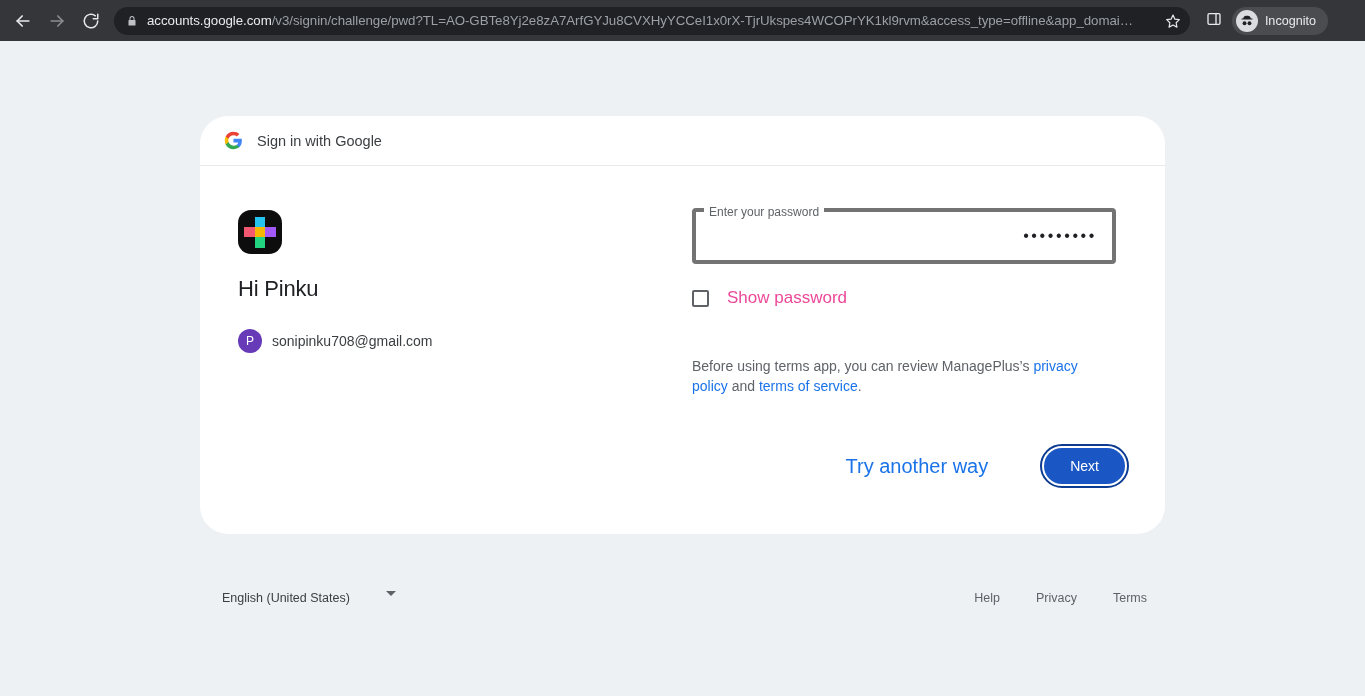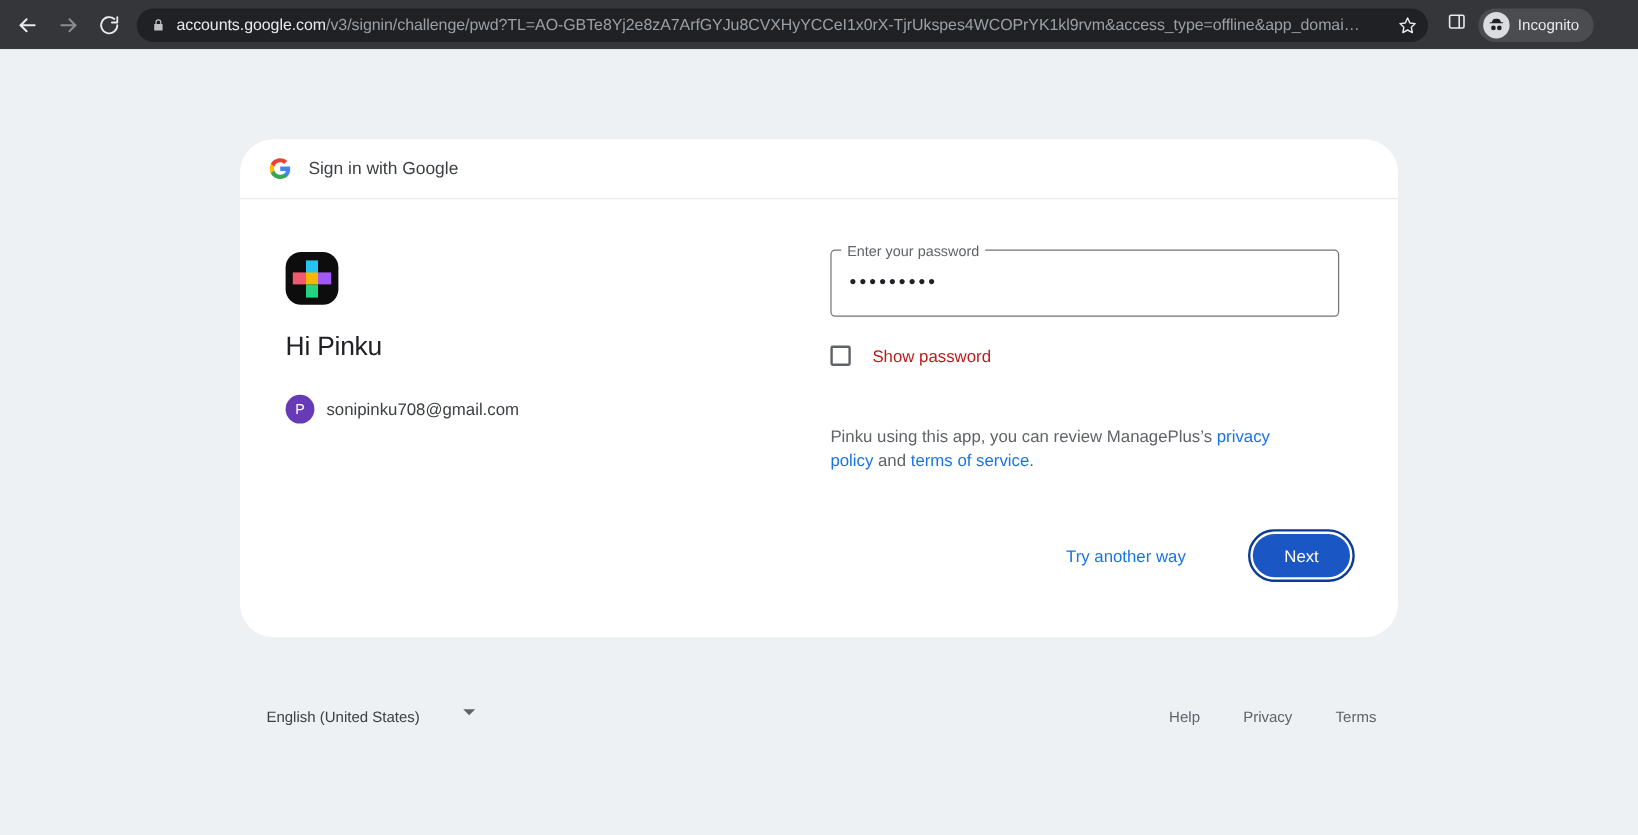--- a/index.html
+++ b/index.html
@@ -170,24 +170,25 @@
   .col-right {
     flex: 1;
     padding-top: 2px;
     padding-left: 24px;
   }
 
   .textfield {
     position: relative;
     height: 56px;
     width: 424px;
-    border: 1px solid #737373;
+    border: 4px solid #737373;
     border-radius: 4px;
     display: flex; align-items: center;
     padding: 0 15px;
+    justify-content: flex-end;
   }
   .textfield-label {
     position: absolute;
     top: -8px; left: 8px;
     background: #ffffff;
     padding: 0 5px;
     font-size: 12px;
     color: #5f6368;
     line-height: 16px;
   }
@@ -203,43 +204,43 @@
     margin-top: 24px;
   }
   .checkbox-box {
     width: 17px; height: 17px;
     border: 2px solid #5f6368;
     border-radius: 2px;
     background: #fff;
   }
   .checkbox-label {
     margin-left: 18px;
-    font-size: 14px;
-    color: #b91c1c;
+    font-size: 17px;
+    color: #ec4899;
   }
 
   .consent-text {
     margin-top: 48px;
     font-size: 14px;
     line-height: 20px;
     color: #5f6368;
     max-width: 400px;
   }
   .consent-text a {
     color: #1a73e8;
     text-decoration: none;
   }
 
   .actions {
     margin-top: 48px;
     display: flex; align-items: center; justify-content: flex-end;
     padding-right: 0px;
   }
   .text-button {
-    font-size: 14px;
+    font-size: 20px;
     font-weight: 500;
     color: #1a73e8;
     padding: 10px 12px;
     border-radius: 4px;
     background: none; border: none;
     cursor: pointer;
     font-family: "Liberation Sans", sans-serif;
   }
   .next-wrap {
     margin-left: 40px;
@@ -408,21 +409,21 @@
         <div class="textfield">
           <span class="textfield-label">Enter your password</span>
           <span class="password-dots">•••••••••</span>
         </div>
 
         <div class="checkbox-row">
           <span class="checkbox-box"></span>
           <span class="checkbox-label">Show password</span>
         </div>
 
-        <p class="consent-text"><span>Pinku using this app, you can review ManagePlus’s </span><a href="#">privacy policy</a><span> and </span><a href="#">terms of service</a><span>.</span></p>
+        <p class="consent-text"><span>Before using terms app, you can review ManagePlus’s </span><a href="#">privacy policy</a><span> and </span><a href="#">terms of service</a><span>.</span></p>
 
         <div class="actions">
           <button class="text-button">Try another way</button>
           <span class="next-wrap">
             <button class="next-button">Next</button>
           </span>
         </div>
 
       </div>
     </div>

